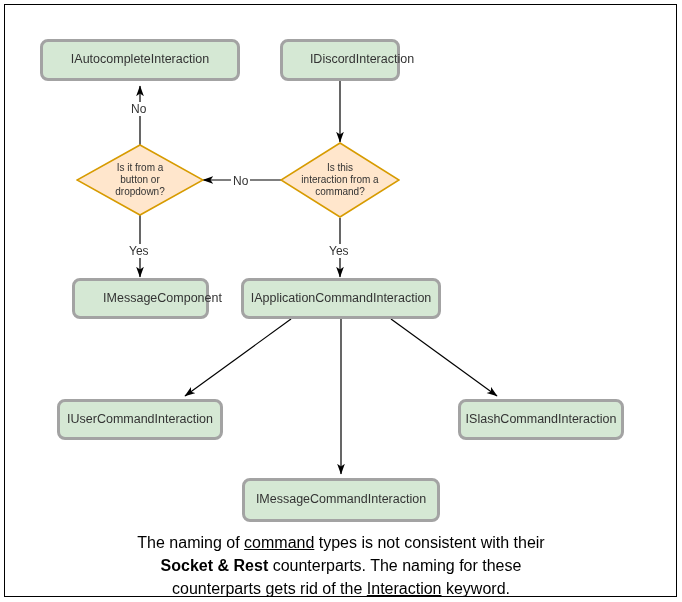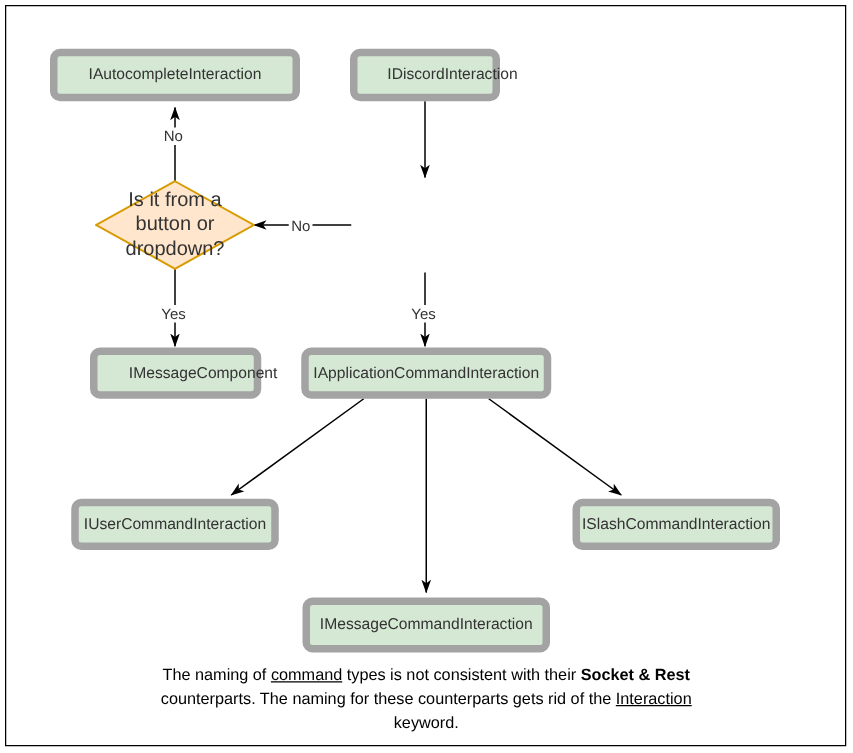--- a/index.html
+++ b/index.html
@@ -39,21 +39,21 @@
   .node {
     position: absolute;
     box-sizing: border-box;
     display: flex;
     align-items: center;
     justify-content: center;
     text-align: center;
   }
   .box {
     background: #d5e8d4;
-    border: 6px solid #a3a3a3;
+    border: 3px solid #a3a3a3;
     border-radius: 8px;
     color: #333333;
     font-size: 12.5px;
     line-height: 1.25;
   }
   .diamond-wrap {
     position: absolute;
     box-sizing: border-box;
   }
   .diamond-shape {
@@ -67,42 +67,42 @@
     position: absolute;
     left: 0;
     top: 0;
     width: 100%;
     height: 100%;
     display: flex;
     align-items: center;
     justify-content: center;
     text-align: center;
     color: #333333;
-    font-size: 16px;
+    font-size: 10px;
     line-height: 1.22;
     white-space: pre-line;
     z-index: 2;
   }
   .edge-label {
     position: absolute;
     background: #ffffff;
     color: #333333;
     font-size: 12px;
     line-height: 1;
     padding: 1px 2px;
     z-index: 3;
     white-space: nowrap;
   }
   #caption {
     position: absolute;
     left: 120px;
     top: 531px;
     width: 442px;
     text-align: center;
-    font-size: 13px;
+    font-size: 16px;
     line-height: 1.45;
     color: #000000;
   }
   #caption .u { text-decoration: underline; }
   #caption .b { font-weight: bold; }
 </style>
 </head>
 <body>
 
 <div id="canvas">
@@ -163,20 +163,28 @@
 
   <div class="diamond-wrap" style="left:76px; top:144px; width:128px; height:72px;">
     <svg class="diamond-shape" viewBox="0 0 128 72" preserveAspectRatio="none">
       <polygon points="64,1 127,36 64,71 1,36" fill="#ffe6cc" stroke="#d79b00" stroke-width="1.6"></polygon>
     </svg>
     <div class="diamond-label">Is it from a
 button or
 dropdown?</div>
   </div>
 
+  <div class="diamond-wrap" style="left:280px; top:142px; width:120px; height:76px;">
+    <svg class="diamond-shape" viewBox="0 0 120 76" preserveAspectRatio="none">
+      <polygon points="60,1 119,38 60,75 1,38" fill="#ffe6cc" stroke="#d79b00" stroke-width="1.6"></polygon>
+    </svg>
+    <div class="diamond-label">Is this
+interaction from a
+command?</div>
+  </div>
 
   <div class="edge-label" style="left:129px; top:102px;">No</div>
 
   <div class="edge-label" style="left:231px; top:174px;">No</div>
 
   <div class="edge-label" style="left:127px; top:244px;">Yes</div>
 
   <div class="edge-label" style="left:327px; top:244px;">Yes</div>
 
   <div id="caption">

